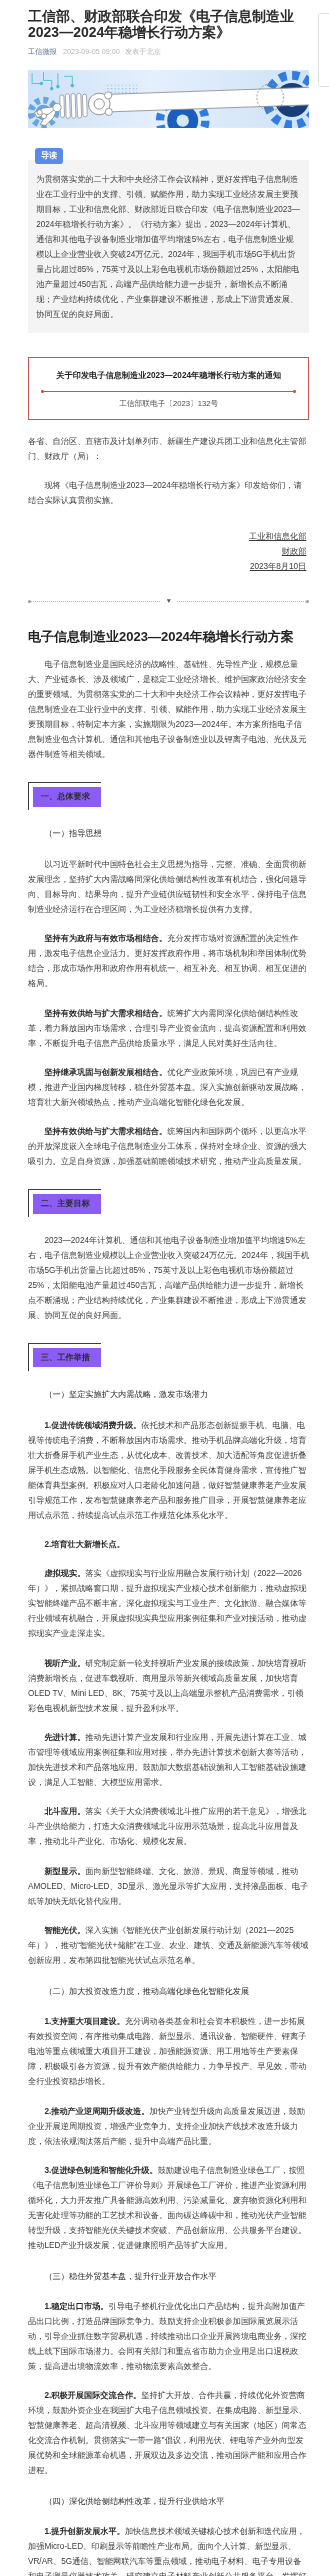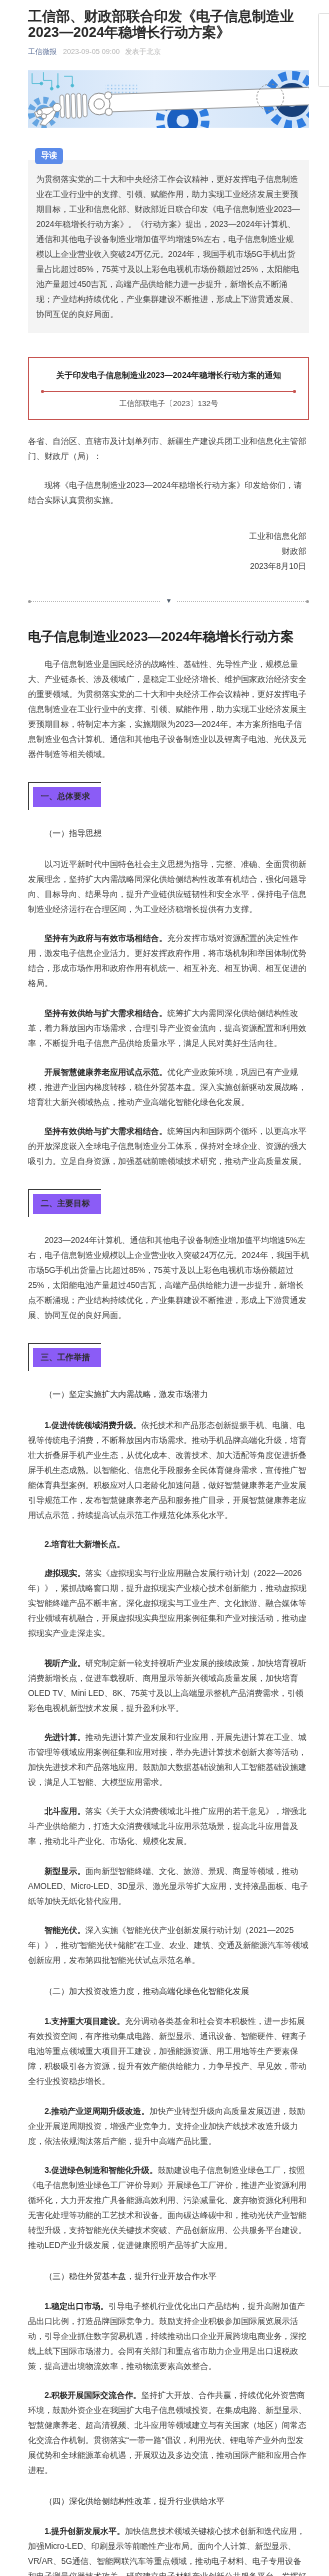--- a/index.html
+++ b/index.html
@@ -83,20 +83,21 @@
   .para strong{color:#2c2c2c;}
   .no-indent{text-indent:0;}
 
   .signers{
     text-align:right;
     padding-right:3.1px;
     font-size:8.2px;
     line-height:15px;
     margin:20.6px 0 0 0;
     color:#3a3a3a;
+    text-decoration:underline;
   }
   .signers p{margin:0;}
 
   .divider{
     margin:24px 0 0 0;
     display:flex;
     align-items:center;
   }
   .divider .enddot{width:3.1px;height:3.1px;border-radius:50%;background:#9a9a9a;flex:0 0 auto;}
   .divider .dots{flex:1;border-top:1px dotted #b8b8b8;height:0;}
@@ -271,21 +272,21 @@
   <p class="para">电子信息制造业是国民经济的战略性、基础性、先导性产业，规模总量大、产业链条长、涉及领域广，是稳定工业经济增长、维护国家政治经济安全的重要领域。为贯彻落实党的二十大和中央经济工作会议精神，更好发挥电子信息制造业在工业行业中的支撑、引领、赋能作用，助力实现工业经济发展主要预期目标，特制定本方案，实施期限为2023—2024年。本方案所指电子信息制造业包含计算机、通信和其他电子设备制造业以及锂离子电池、光伏及元器件制造等相关领域。</p>
 
   <div id="doc-sections">
       <div class="sec-head-wrap">
         <div class="sec-badge">一、总体要求</div>
       </div>
       <p class="sub-head">（一）指导思想</p>
       <p class="para">以习近平新时代中国特色社会主义思想为指导，完整、准确、全面贯彻新发展理念，坚持扩大内需战略同深化供给侧结构性改革有机结合，强化问题导向、目标导向、结果导向，提升产业链供应链韧性和安全水平，保持电子信息制造业经济运行在合理区间，为工业经济稳增长提供有力支撑。</p>
       <p class="para"><strong>坚持有为政府与有效市场相结合。</strong>充分发挥市场对资源配置的决定性作用，激发电子信息企业活力。更好发挥政府作用，将市场机制和举国体制优势结合，形成市场作用和政府作用有机统一、相互补充、相互协调、相互促进的格局。</p>
       <p class="para"><strong>坚持有效供给与扩大需求相结合。</strong>统筹扩大内需同深化供给侧结构性改革，着力释放国内市场需求，合理引导产业资金流向，提高资源配置和利用效率，不断提升电子信息产品供给质量水平，满足人民对美好生活向往。</p>
-      <p class="para"><strong>开展智慧健康养老应用试点示范。</strong>优化产业政策环境，巩固已有产业规模，推进产业国内梯度转移，稳住外贸基本盘。深入实施创新驱动发展战略，培育壮大新兴领域热点，推动产业高端化智能化绿色化发展。</p>
+      <p class="para"><strong>坚持继承巩固与创新发展相结合。</strong>优化产业政策环境，巩固已有产业规模，推进产业国内梯度转移，稳住外贸基本盘。深入实施创新驱动发展战略，培育壮大新兴领域热点，推动产业高端化智能化绿色化发展。</p>
       <p class="para"><strong>坚持有效供给与扩大需求相结合。</strong>统筹国内和国际两个循环，以更高水平的开放深度嵌入全球电子信息制造业分工体系，保持对全球企业、资源的强大吸引力。立足自身资源，加强基础前瞻领域技术研究，推动产业高质量发展。</p>
       <div class="sec-head-wrap">
         <div class="sec-badge">二、主要目标</div>
       </div>
       <p class="para">2023—2024年计算机、通信和其他电子设备制造业增加值平均增速5%左右，电子信息制造业规模以上企业营业收入突破24万亿元。2024年，我国手机市场5G手机出货量占比超过85%，75英寸及以上彩色电视机市场份额超过25%，太阳能电池产量超过450吉瓦，高端产品供给能力进一步提升，新增长点不断涌现；产业结构持续优化，产业集群建设不断推进，形成上下游贯通发展、协同互促的良好局面。</p>
       <div class="sec-head-wrap">
         <div class="sec-badge">三、工作举措</div>
       </div>
       <p class="sub-head">（一）坚定实施扩大内需战略，激发市场潜力</p>
       <p class="para"><strong>1.促进传统领域消费升级。</strong>依托技术和产品形态创新提振手机、电脑、电视等传统电子消费，不断释放国内市场需求。推动手机品牌高端化升级，培育壮大折叠屏手机产业生态，从优化成本、改善技术、加大适配等角度促进折叠屏手机生态成熟。以智能化、信息化手段服务全民体育健身需求，宣传推广智能体育典型案例。积极应对人口老龄化加速问题，做好智慧健康养老产业发展引导规范工作，发布智慧健康养老产品和服务推广目录，开展智慧健康养老应用试点示范，持续提高试点示范工作规范化体系化水平。</p>

